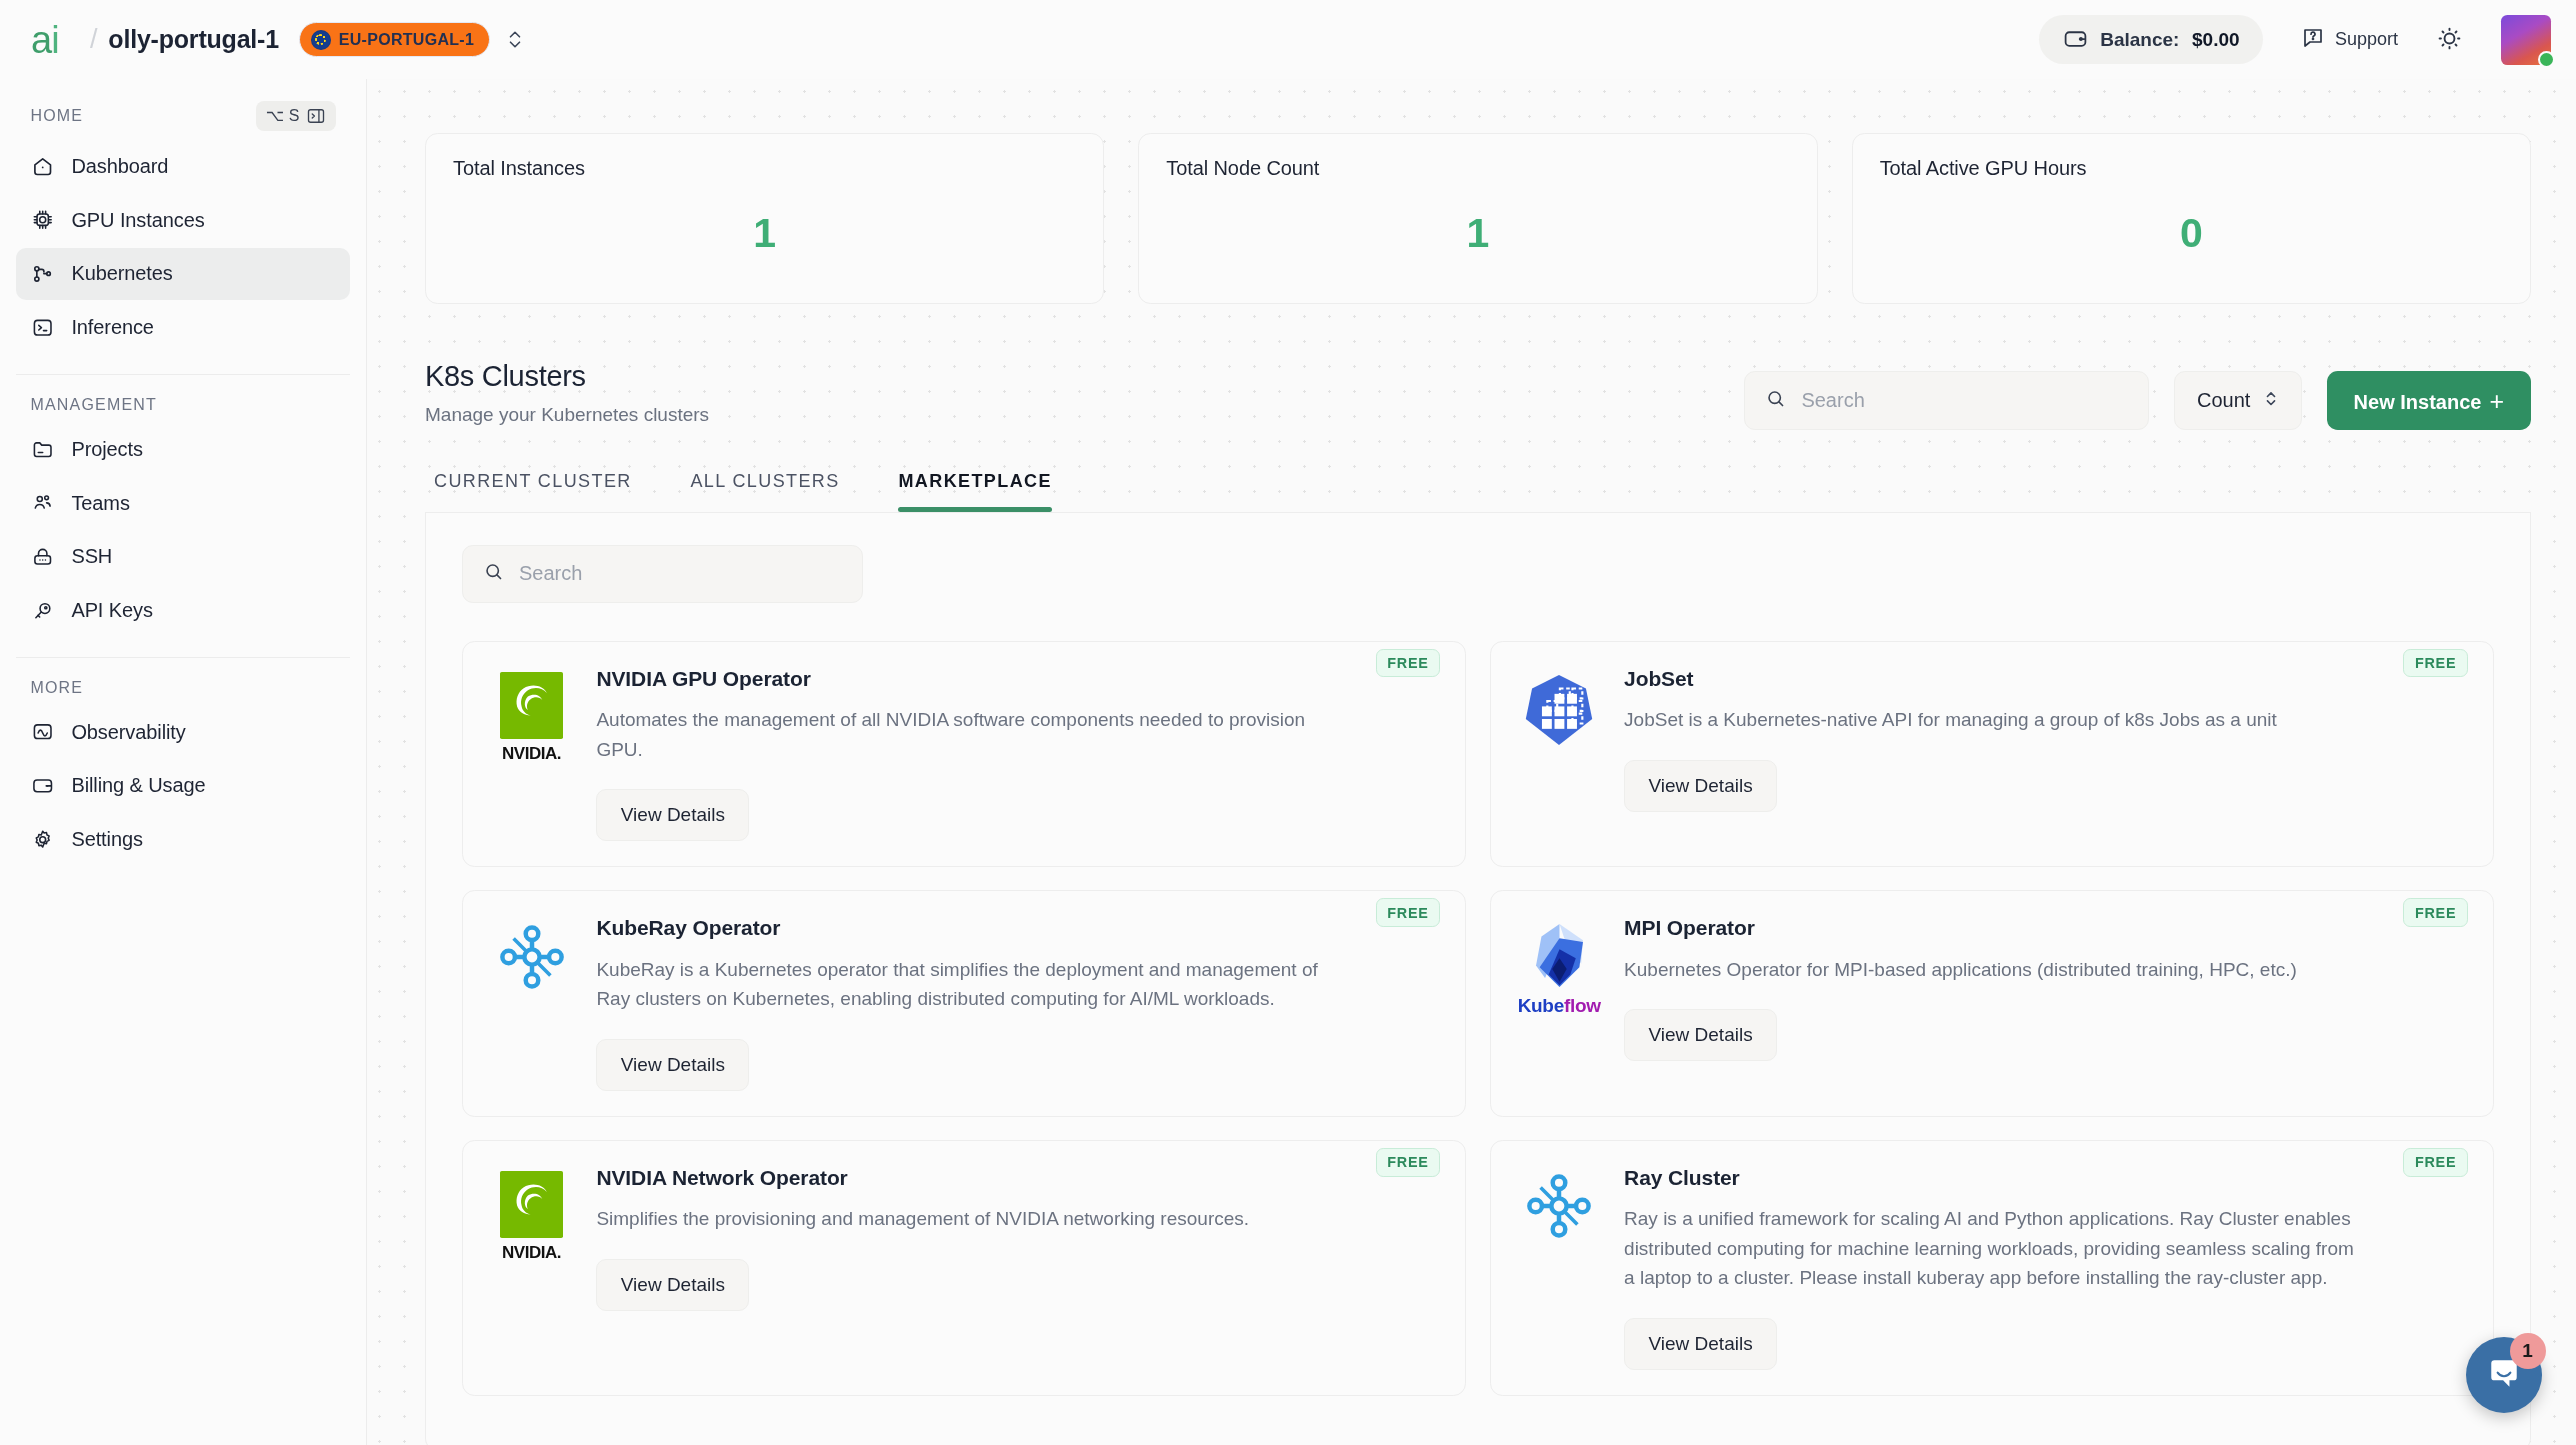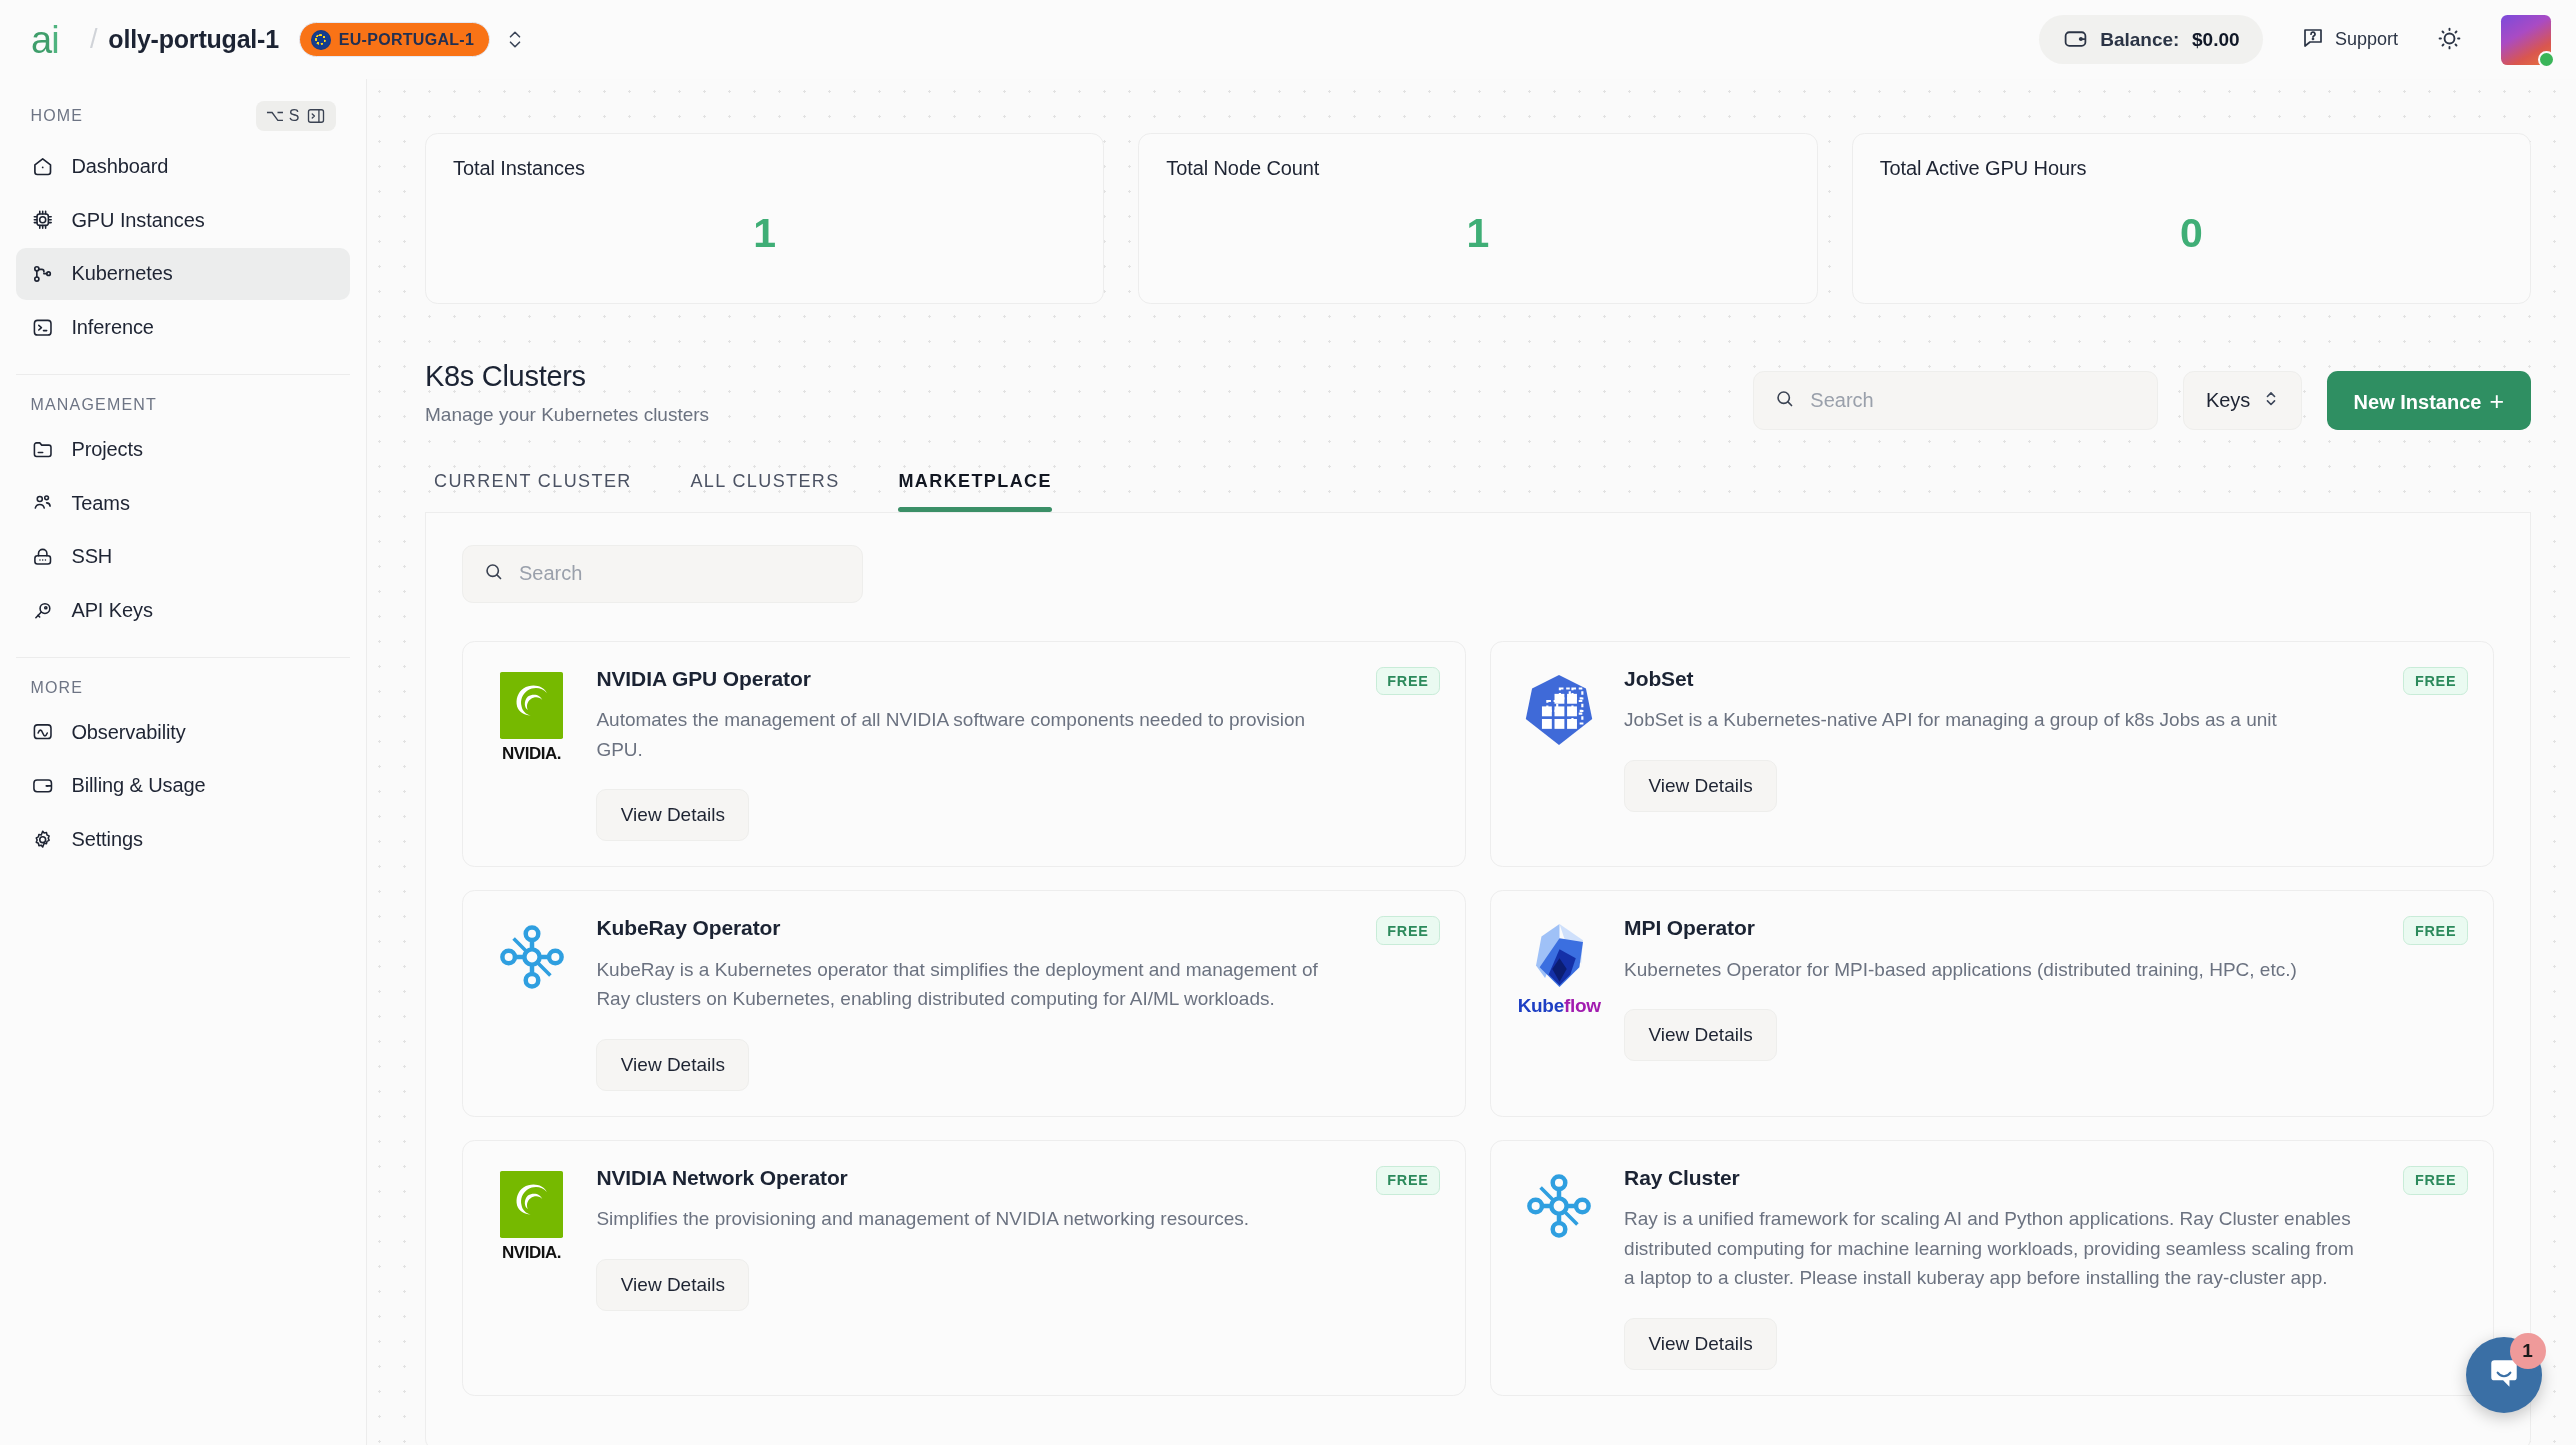--- a/index.html
+++ b/index.html
@@ -204,21 +204,21 @@
   .card-body { flex: 1; min-width: 0; padding-right: 99px; }
   .card-title { font-size: 21px; color: #1b2333; font-weight: 600; margin-bottom: 14.4px; letter-spacing: -0.1px; }
   .card-desc { font-size: 19px; color: #6b7280; line-height: 1.55; }
   .view-details {
     margin-top: 25px; display: inline-flex; align-items: center;
     height: 52px; padding: 0 23.4px;
     background: #f6f5f3; border: 0.9px solid #eeeeec; border-radius: 10px;
     font-size: 19px; color: #1e2433; cursor: pointer;
   }
   .free-badge {
-    position: absolute; top: 25px; right: 25px;
+    position: absolute; top: 7px; right: 25px;
     background: #eafaf1; border: 0.9px solid #c8ecd8; border-radius: 7.2px;
     color: #2c8a5c; font-size: 14.4px; font-weight: 700; letter-spacing: 0.7px;
     padding: 5.4px 10.8px;
   }
 
   
   .nvidia-mark { width: 63px; height: 67px; background: #76b900; position: relative; border-radius: 1.8px; }
   .nvidia-word { font-size: 17px; font-weight: 800; color: #111; letter-spacing: -0.5px; margin-top: 4.5px; font-family: "Liberation Sans", sans-serif; }
   .kubeflow-word { font-size: 19px; font-weight: 700; margin-top: 3.6px; letter-spacing: -0.3px; }
   .kf-kube { color: #1e3fc4; }
@@ -479,21 +479,21 @@
         <div class="search-pill">
           <span>
             <svg width="21.6" height="21.6" viewBox="0 0 24 24" fill="none" stroke="#3a4252" stroke-width="1.8" stroke-linecap="round">
               <circle cx="10.8" cy="10.8" r="6.3"></circle>
                 <path d="M15.5 15.5l4 4"></path>
             </svg>
           </span>
           <input type="text" placeholder="Search" style="">
         </div>
         <div class="sort-btn">
-          <span class="sort-label">Keys</span>
+          <span class="sort-label">Count</span>
           <span>
             <svg width="16" height="23.4" viewBox="0 0 18 26" fill="none" stroke="#3c4659" stroke-width="1.8" stroke-linecap="round" stroke-linejoin="round">
               <path d="M5 10.5 L9 6.5 L13 10.5"></path>
                 <path d="M5 15.5 L9 19.5 L13 15.5"></path>
             </svg>
           </span>
         </div>
         <div class="new-instance-btn">
           <span class="new-instance-label">New Instance</span>
           <span class="plus-ico">+</span>

